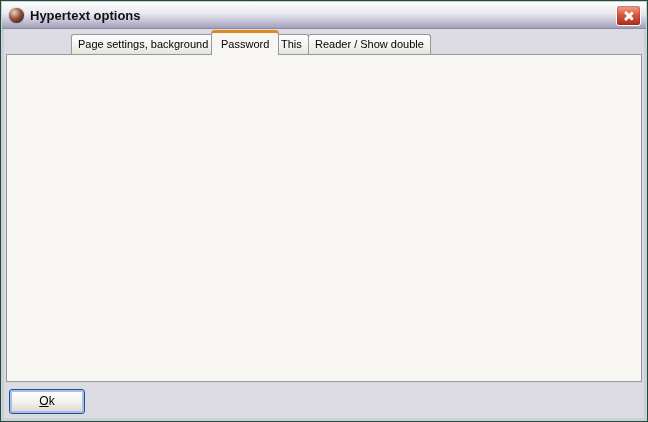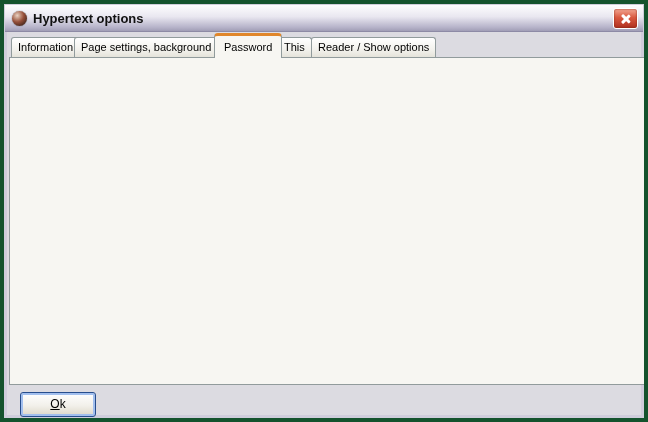--- a/index.html
+++ b/index.html
@@ -1,20 +1,20 @@
 <!DOCTYPE html>
 <html><head>
 <meta charset="utf-8">
 <style>
   * { margin:0; padding:0; box-sizing:border-box; }
   body { font-family:"Liberation Sans", sans-serif; background:#808080; }
   #window {
     position:relative; width:648px; height:422px;
     background:#dcdbe1;
-    border:4px solid #14532d;
+    border:1px solid #14532d;
     box-shadow: inset 0 0 0 3px #cfcddb;
     overflow:hidden;
   }
   
   .titlebar {
     position:absolute; left:1px; top:1px; right:1px; height:27px;
     background:linear-gradient(#fdfdfe, #e9e7f0 45%, #b7b4ca 85%, #a19eb6);
     border-bottom:1px solid #8d8aa5;
     display:flex; align-items:center;
   }
@@ -127,25 +127,24 @@
 <div id="window">
 
   <div class="titlebar">
     <span class="app-icon"></span>
     <span class="title-text">Hypertext options</span>
     <div class="close-btn">
       <span class="close-x"></span>
     </div>
   </div>
 
-  <div class="tab" style="left:7px;">Information</div>
   <div class="tab active" style="left:210px;">Password</div>
   <div class="tab" style="left:70px;">Page settings, background</div>
   <div class="tab" style="left:273px;">This</div>
-  <div class="tab" style="left:307px;">Reader / Show options</div>
+  <div class="tab" style="left:307px;">Reader / Show double</div>
 
   <div class="panel"></div>
 
   <span class="lbl" style="left:20px; top:68px;">Global password (Aeh/Exe):</span>
 
   <span class="dl-icon">
     <span class="dl-stem"></span>
     <span class="dl-head"></span>
     <span class="dl-plus">+</span>
   </span>
@@ -260,17 +259,17 @@
 
   <span class="lbl" style="left:237px; top:337px;">First name:</span>
   <span class="lbl" style="left:357px; top:337px;">Family name:</span>
   <span class="lbl" style="left:477px; top:337px;">Email:</span>
 
   <input class="txt" style="left: 237px; top: 351px; width: 112px;" value="aldo">
   <input class="txt" style="left: 357px; top: 351px; width: 112px;" value="ghigliano">
   <input class="txt" style="left: 477px; top: 351px; width: 121px;" value="aldo@visualvision.it">
   <span class="arrow-btn" style="left:613px; top:355px;">&gt;</span>
 
-  <div class="btn default" style="left:16px;">
+  <div class="btn default" style="left:8px;">
     <span class="btn-label">Ok</span>
   </div>
 
 </div>
 
 </body></html>

